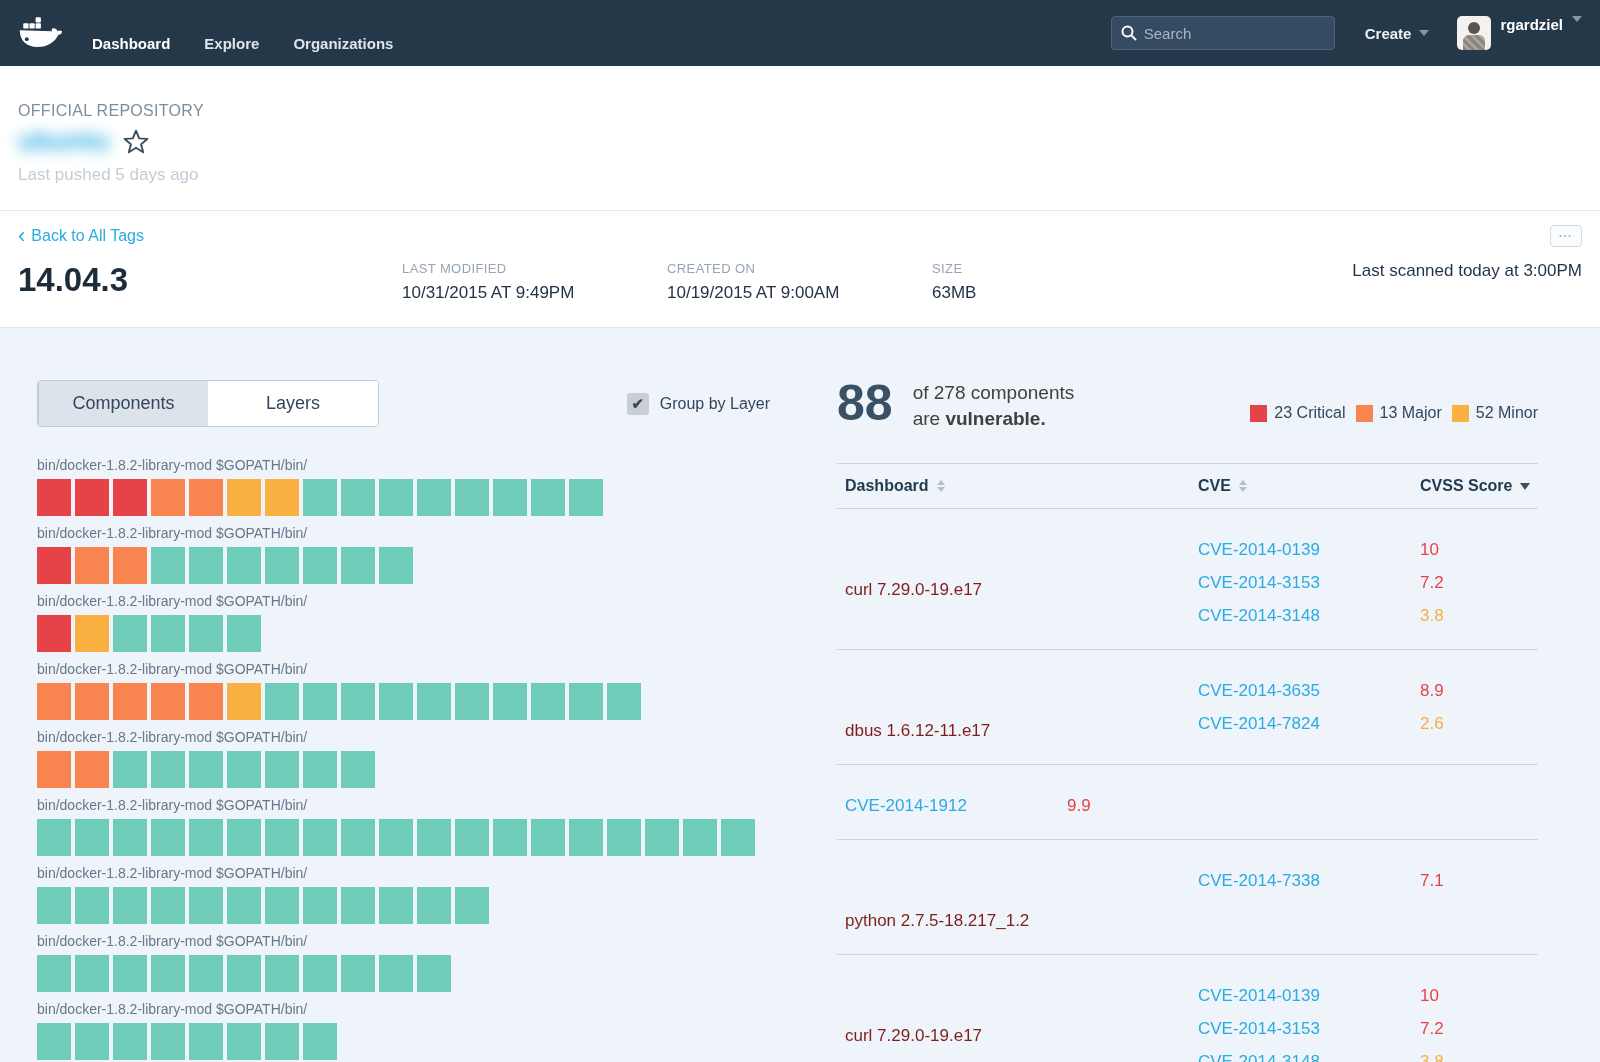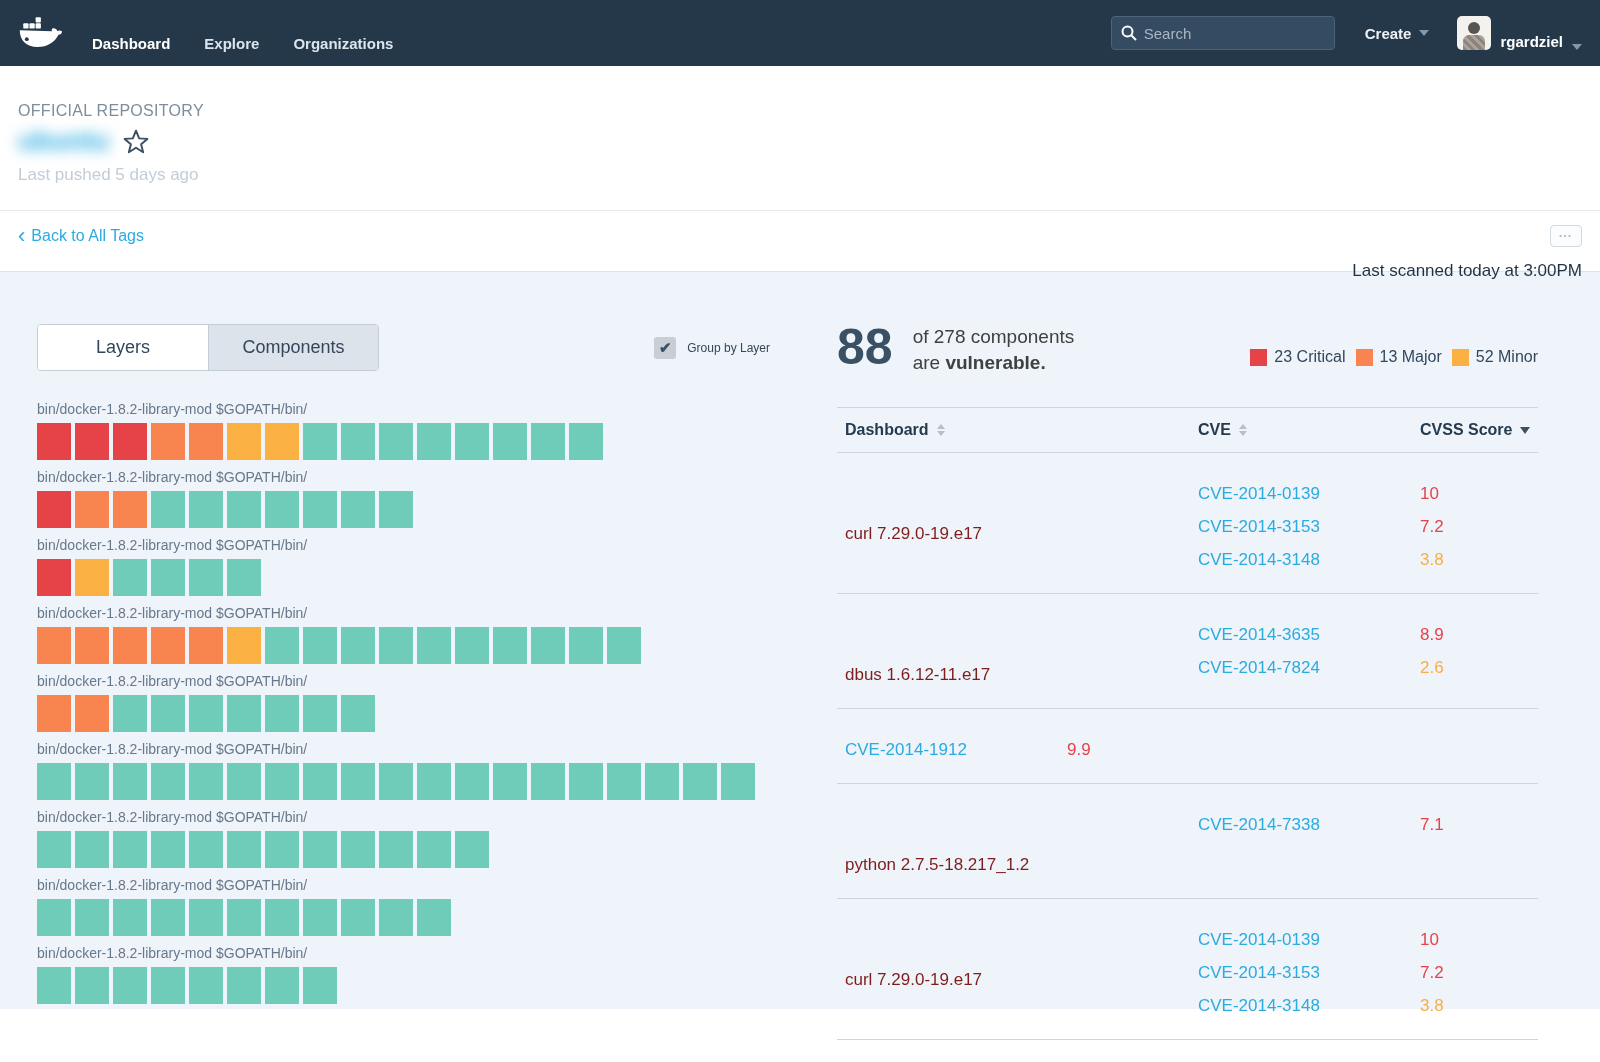--- a/index.html
+++ b/index.html
@@ -15,21 +15,21 @@
   .search-box { margin-left:auto; width:224px; height:34px; background:#354b61; border:1px solid #4d6379;
     border-radius:4px; display:flex; align-items:center; padding:0 9px; }
   .search-box input { background:transparent; border:none; outline:none; color:#e8eef4; font-size:15px;
     width:100%; font-family:"Liberation Sans", sans-serif; }
   .search-box input::placeholder { color:#aab6c2; }
   .search-icon { margin-right:7px; display:flex; }
   .create-group { margin-left:30px; display:flex; align-items:center; gap:8px; cursor:pointer; }
   .create-label { color:#eef2f6; font-size:15px; font-weight:bold; }
   .caret-down { width:0; height:0; border-left:5px solid transparent; border-right:5px solid transparent;
     border-top:6px solid #8496a9; }
-  .user-group { margin-left:28px; display:flex; align-items:flex-end; gap:9px; cursor:pointer; }
+  .user-group { margin-left:28px; display:flex; align-items:flex-start; gap:9px; cursor:pointer; }
   .avatar { width:34px; height:34px; border-radius:5px; background:#f3f2ef; position:relative; overflow:hidden; }
   .avatar .head { position:absolute; top:6px; left:11px; width:12px; height:12px; border-radius:50%; background:#5a544e; }
   .avatar .body { position:absolute; top:19px; left:6px; width:22px; height:15px; border-radius:6px 6px 0 0;
     background:repeating-linear-gradient(45deg,#8b857e 0 3px,#aaa49c 3px 6px); }
   .username { color:#fff; font-size:15px; font-weight:bold; }
 
   
   .repo-header { background:#fff; padding:36px 18px 0; height:145px; border-bottom:1px solid #e3e9ef; }
   .eyebrow { font-size:16px; color:#7e8d9c; letter-spacing:.3px; }
   .repo-name-row { display:flex; align-items:center; margin-top:6px; gap:14px; }
@@ -57,21 +57,21 @@
   .right-col { flex:1; margin-left:67px; }
 
   .left-head { display:flex; justify-content:space-between; align-items:center; }
   .toggle { display:flex; border:1px solid #c3cdd6; border-radius:4px; overflow:hidden; background:#fff; }
   .toggle-btn { width:170px; height:45px; font-size:18px; color:#33475c; display:flex; align-items:center;
     justify-content:center; cursor:pointer; background:#fff; }
   .toggle-btn.inactive { background:#dde3ea; border-left:1px solid #c3cdd6; }
   .checkbox-group { display:flex; align-items:center; gap:11px; cursor:pointer; }
   .checkbox { width:22px; height:22px; border-radius:3px; background:#c9ced4; color:#3c4f63; font-size:15px;
     font-weight:bold; display:flex; align-items:center; justify-content:center; }
-  .checkbox-label { font-size:12px; color:#33475c; }
+  .checkbox-label { font-size:16px; color:#33475c; }
 
   .layers-list { margin-top:30px; }
   .layer-group { margin-bottom:9px; }
   .layer-label { font-size:14px; color:#67788a; margin-bottom:6px; }
   .layer-bar { display:flex; gap:4px; }
   .sq { width:34px; height:37px; flex:none; cursor:pointer; }
   .sq.critical { background:#e64349; }
   .sq.major { background:#f8854f; }
   .sq.minor { background:#fbb042; }
   .sq.clean { background:#6fccb9; }
@@ -160,33 +160,50 @@
     </span>
   </div>
   <div class="last-pushed">Last pushed 5 days ago</div>
 </div>
 
 <div class="tag-bar">
   <span class="back-link">
     <span class="back-chevron">‹</span>
     <span>Back to All Tags</span>
   </span>
+  <div class="tag-row">
+    <div class="tag-name">14.04.3</div>
+    <div id="tag-meta" style="display:flex;">
+        <div class="meta-item">
+          <div class="meta-label">LAST MODIFIED</div>
+          <div class="meta-value">10/31/2015 AT 9:49PM</div>
+        </div>
+        <div class="meta-item">
+          <div class="meta-label">CREATED ON</div>
+          <div class="meta-value">10/19/2015 AT 9:00AM</div>
+        </div>
+        <div class="meta-item">
+          <div class="meta-label">SIZE</div>
+          <div class="meta-value">63MB</div>
+        </div>
+      </div>
+  </div>
   <div class="tag-right">
     <div class="more-btn">•••</div>
     <div class="last-scanned">Last scanned today at 3:00PM</div>
   </div>
 </div>
 
 <div class="main">
 
   <div class="left-col">
     <div class="left-head">
       <div class="toggle">
+        <div class="toggle-btn inactive">Components</div>
         <div class="toggle-btn">Layers</div>
-        <div class="toggle-btn inactive">Components</div>
       </div>
       <div class="checkbox-group">
         <span class="checkbox" id="gbl-check">✔</span>
         <span class="checkbox-label">Group by Layer</span>
       </div>
     </div>
     <div class="layers-list" id="layers">
         <div class="layer-group">
           <div class="layer-label">bin/docker-1.8.2-library-mod $GOPATH/bin/</div>
           <div class="layer-bar">

